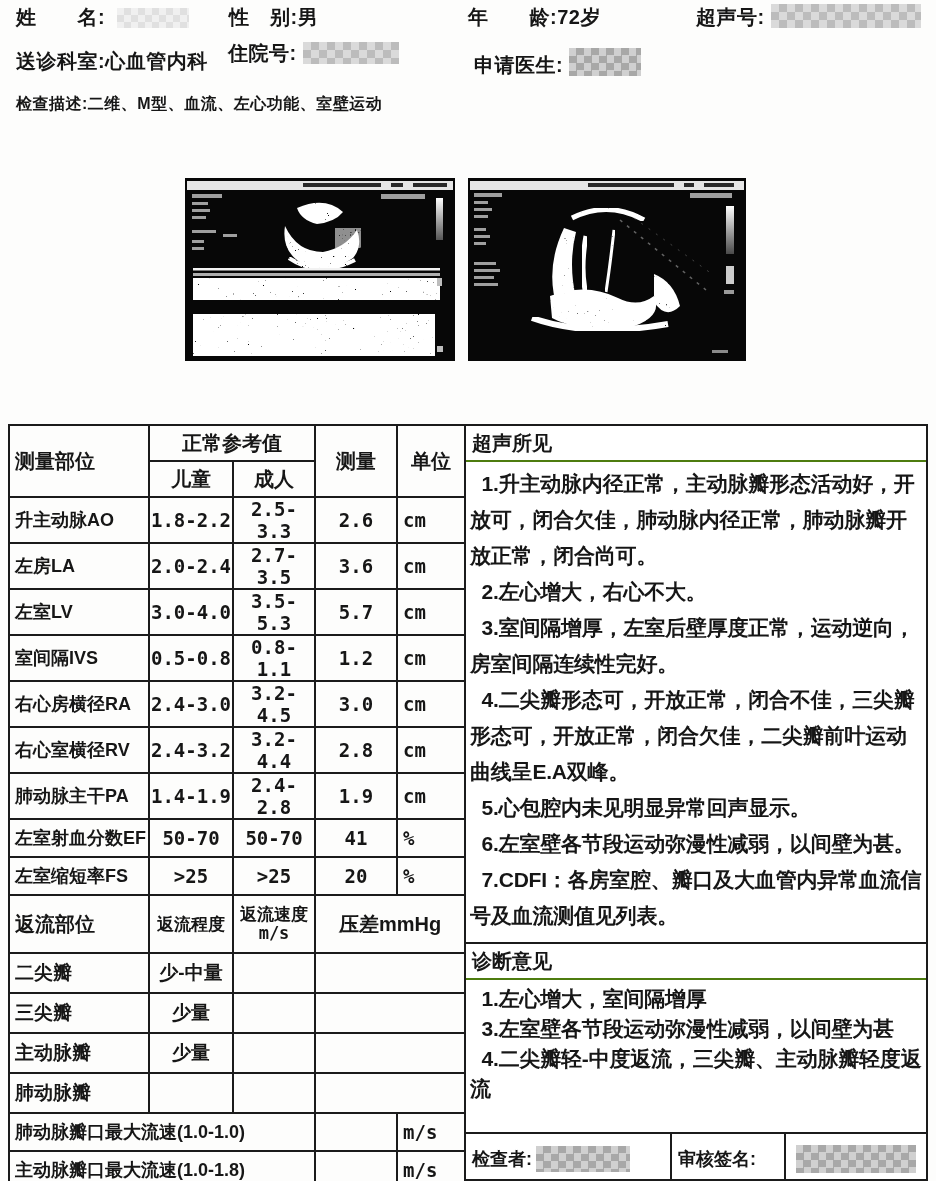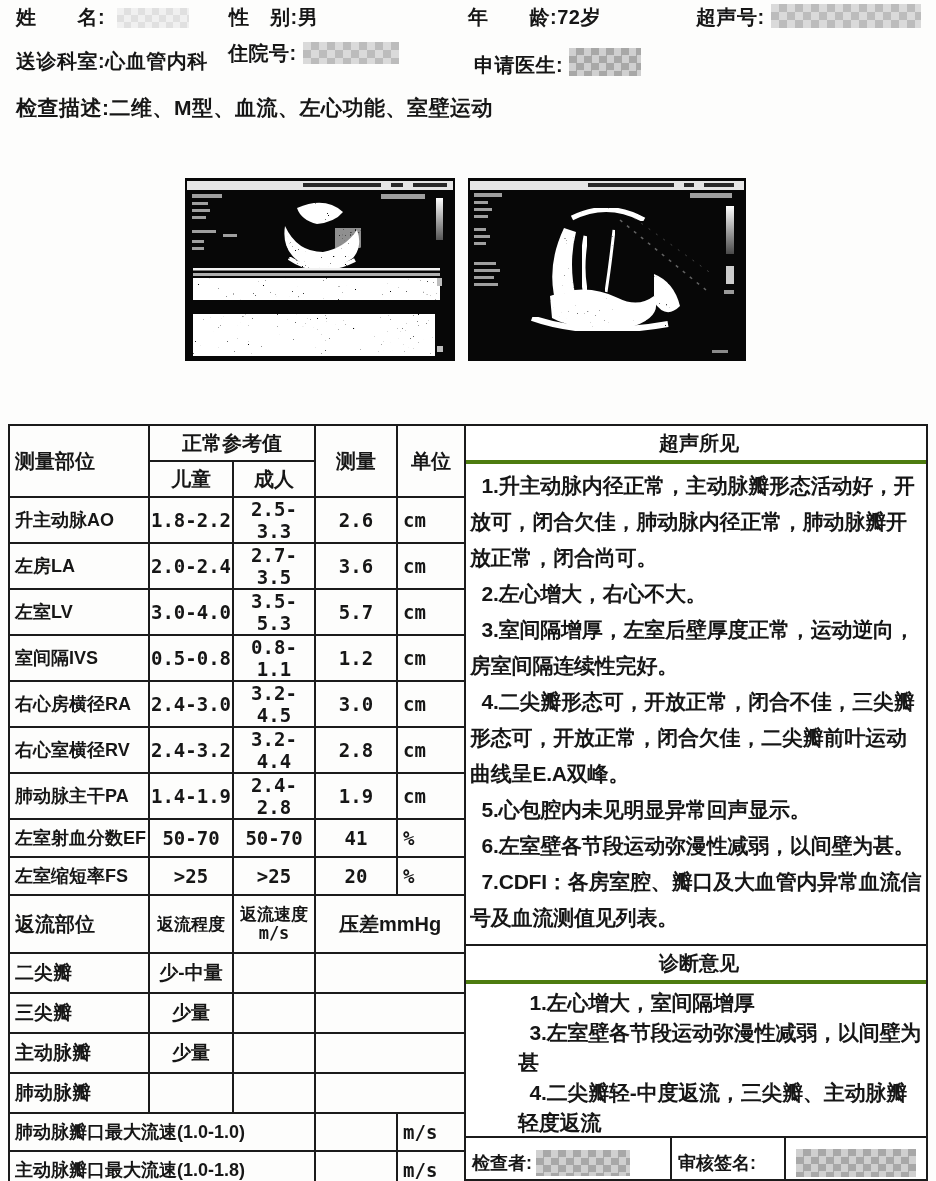--- a/index.html
+++ b/index.html
@@ -41,28 +41,28 @@
   .num{font-family:"DejaVu Sans Mono","Liberation Mono",monospace;}
   .mtable td.site{font-size:18px;}
   .mtable td.vlabel{font-size:18px;}
   .mtable td.bot{vertical-align:bottom;padding-bottom:0;}
 
   .rpanel{
     flex:1;border:2px solid #1b1b1b;border-left:none;
     display:flex;flex-direction:column;background:#fff;
   }
   .ptitle{
-    height:34px;line-height:34px;border-bottom:4px solid #4d7c0f;
-    padding-left:6px;font-size:20px;flex:none;text-align:center;
+    height:34px;line-height:34px;border-bottom:2px solid #4d7c0f;
+    padding-left:6px;font-size:20px;flex:none;
   }
   .ptitle.bt{border-top:2px solid #1b1b1b;margin-top:-2px;}
   .pbody{padding:4px 2px 0 4px;flex:none;}
   .pbody p{margin:0;text-indent:.55em;font-size:21px;line-height:36px;letter-spacing:-.2px;}
   .pbody.findings{height:478px;flex:none;}
-  .pbody.diag{height:148px;margin-left:48px;}
+  .pbody.diag{height:148px;}
   .pbody.diag p{line-height:30px;}
   .pfooter{height:49px;border-top:2px solid #1b1b1b;display:flex;flex:none;}
   .fc{display:flex;align-items:center;height:100%;font-size:18px;}
   .fc1{width:198px;border-right:2px solid #1b1b1b;padding-left:6px;}
   .fc2{width:106px;border-right:2px solid #1b1b1b;padding-left:6px;}
   .fc3{flex:1;justify-content:center;}
 </style>
 </head>
 <body>
 
@@ -88,21 +88,21 @@
   </div>
   <div class="f" style="left:228px;top:40px;">
     <span class="lbl">住院号:</span>
     <span class="redact" style="width:96px;height:22px;"></span>
   </div>
   <div class="f" style="left:474px;top:48px;">
     <span class="lbl">申请医生:</span>
     <span class="redact dark" style="width:72px;height:28px;"></span>
   </div>
 
-  <div class="f" style="left:16px;top:94px;font-size:21px;">
+  <div class="f" style="left:16px;top:94px;font-size:16px;">
     <span class="lbl">检查描述:</span><span class="val">二维、M型、血流、左心功能、室壁运动</span>
   </div>
 
   <div class="echo" style="left:185px;">
     <svg width="270" height="183" viewBox="0 0 270 183">
       <defs>
         <filter id="spA" x="-5%" y="-5%" width="110%" height="110%">
           <feTurbulence type="fractalNoise" baseFrequency="0.75" numOctaves="2" seed="7" result="n"></feTurbulence>
           <feColorMatrix in="n" type="matrix" values="0 0 0 0 1  0 0 0 0 1  0 0 0 0 1  3 3 3 -4.2 0" result="w"></feColorMatrix>
           <feComposite in="w" in2="SourceGraphic" operator="in"></feComposite>

